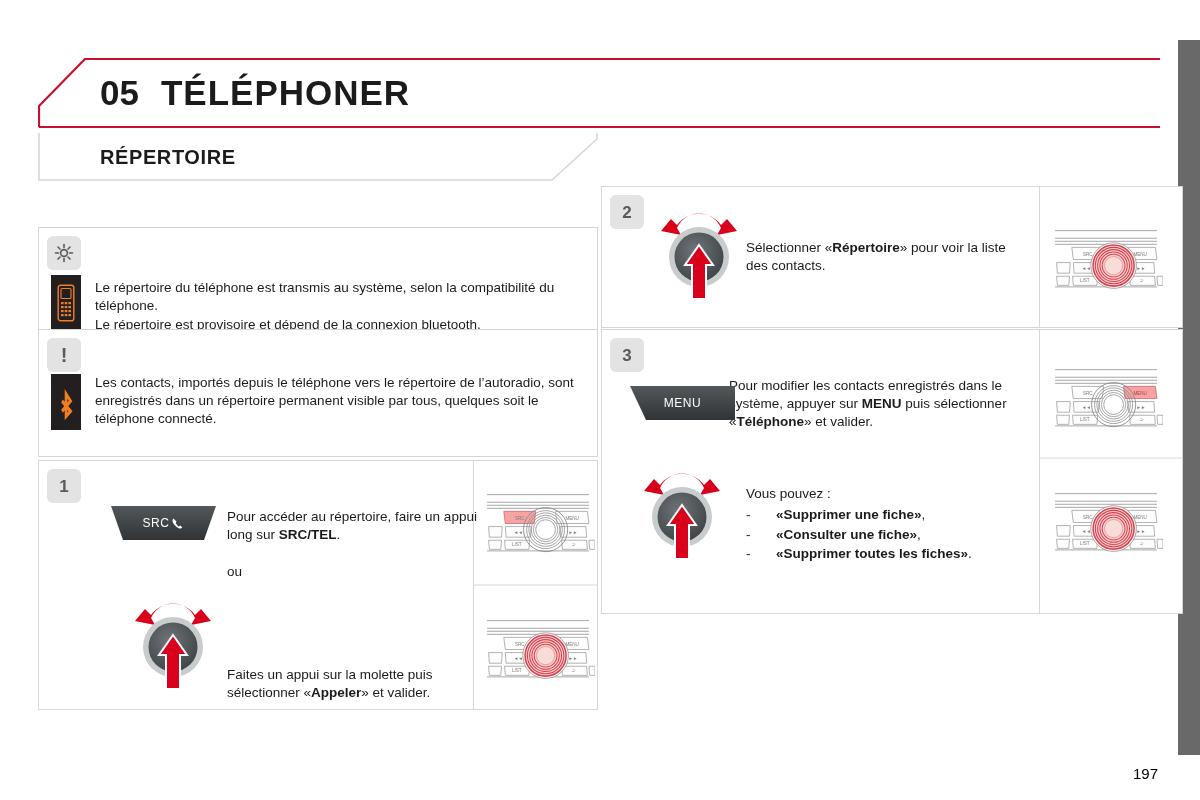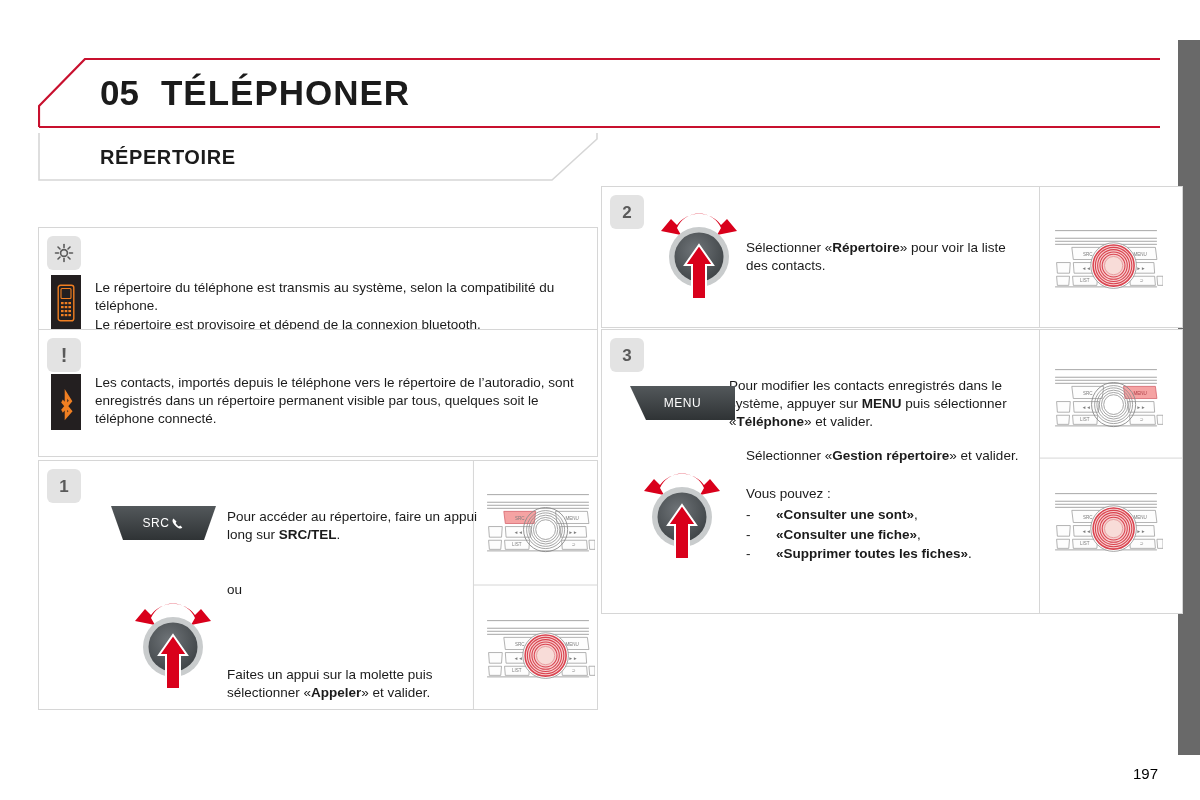--- a/index.html
+++ b/index.html
@@ -276,21 +276,21 @@
     <span class="key-label">
       <span>SRC</span>
       <svg width="13" height="13" viewBox="0 0 13 13">
         <path d="M 2.4 1.6 C 1.3 2.7 1.2 4.3 2.2 6.1 C 3.4 8.2 5.1 9.8 7.2 10.9 C 8.9 11.8 10.4 11.6 11.3 10.6 L 9.3 8.6 L 7.9 9.5 C 6.9 9.0 5.3 7.4 4.6 6.0 L 5.5 4.6 Z" fill="#ffffff"></path>
       </svg>
     </span>
   </div>
 
   <div class="body-text" style="left:188px; top:47px; width:250px;"><span>Pour accéder au répertoire, faire un appui long sur </span><b>SRC/TEL</b><span>.</span></div>
 
-  <div class="body-text" style="left:188px; top:120px;">ou</div>
+  <div class="body-text" style="left:188px; top:102px;">ou</div>
 
   <div class="knob" style="left:82px; top:134px; width:104px; height:100px;">
     <svg width="104" height="100" viewBox="0 0 104 100">
       <defs>
         <radialGradient id="knobGrad1" cx="42%" cy="36%" r="72%">
           <stop offset="0%" stop-color="#6f7478"></stop>
           <stop offset="100%" stop-color="#3c4144"></stop>
         </radialGradient>
       </defs>
       <path d="M 14 26 L 24 14 L 30 20 A 27 27 0 0 1 74 20 L 80 14 L 90 26 L 70 30 L 74 23 A 24 24 0 0 0 30 23 L 34 30 Z" fill="#d9001b"></path>
@@ -467,28 +467,27 @@
           <stop offset="100%" stop-color="#2f3335"></stop>
         </linearGradient>
       </defs>
       <path d="M 0 0 L 105 0 L 105 34 L 16 34 Z" fill="url(#gk2)"></path>
     </svg>
     <span class="key-label">MENU</span>
   </div>
 
   <div class="body-text" style="left:127px; top:47px; width:290px;"><span>Pour modifier les contacts enregistrés dans le système, appuyer sur </span><b>MENU</b><span> puis sélectionner «</span><b>Téléphone</b><span>» et valider.</span></div>
 
-  <div class="body-text" style="left:144px; top:117px; width:290px;"><span>Sélectionner «</span><b>Gestion répertoire</b><span>» et valider.</span></div>
 
   <div class="body-text" style="left:144px; top:155px;">Vous pouvez :</div>
 
   <div class="dash-list" style="left:144px; top:175px; width:290px;">
     <div class="row">
       <span class="dash">-</span>
-      <span class="txt"><span>«Consulter une sont»</span><span class="plain">,</span></span>
+      <span class="txt"><span>«Supprimer une fiche»</span><span class="plain">,</span></span>
     </div>
     <div class="row">
       <span class="dash">-</span>
       <span class="txt"><span>«Consulter une fiche»</span><span class="plain">,</span></span>
     </div>
     <div class="row">
       <span class="dash">-</span>
       <span class="txt"><span>«Supprimer toutes les fiches»</span><span class="plain">.</span></span>
     </div>
   </div>

